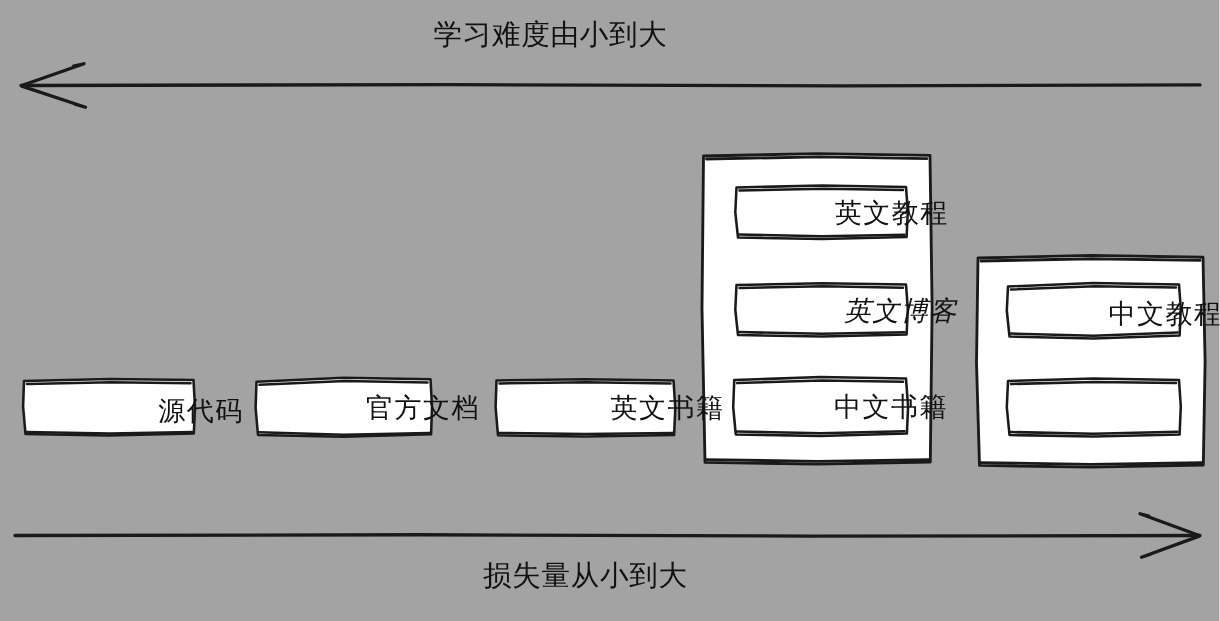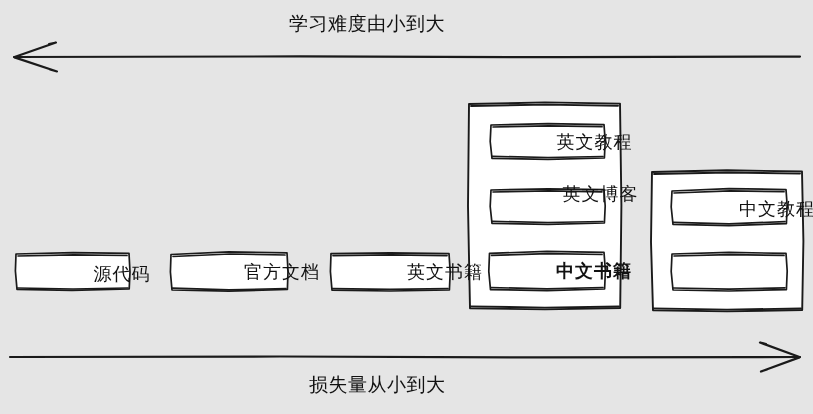--- a/index.html
+++ b/index.html
@@ -4,40 +4,41 @@
 <style>
   html, body {
     margin: 0;
     padding: 0;
     background: #ffffff;
   }
   #canvas {
     position: relative;
     width: 813px;
     height: 414px;
-    background: #e5e5e5;
+    background: #a3a3a3;
     overflow: hidden;
     font-family: "Liberation Sans", "DejaVu Sans", sans-serif;
   }
   .axis-label {
     position: absolute;
     color: #111111;
     font-size: 19px;
     line-height: 22px;
     letter-spacing: 0.5px;
     white-space: nowrap;
     user-select: none;
   }
   #top-label {
     left: 289px;
     top: 13px;
   }
   #bottom-label {
-    left: 309px;
+    left: 322px;
     top: 374px;
+    font-family: Liberation Mono, monospace;
   }
   svg.sketch {
     position: absolute;
     left: 0;
     top: 0;
     width: 813px;
     height: 414px;
   }
   .node {
     position: absolute;
@@ -129,27 +130,27 @@
     <g stroke="#1a1a1a" fill="#ffffff" stroke-linecap="round" stroke-linejoin="round" stroke-width="1.7">
       <path d="M 672 254 L 729 252.4 L 786 253.4 L 787.2 271 L 786.4 289.6 L 729 291 L 673 290 L 671.2 271.5 Z"></path>
       <path d="M 674 256 L 730 254.6 L 784 255.4"></path>
       <path d="M 673.4 288 L 729 289.2 L 785 287.8"></path>
     </g>
   </svg>
 
   <div class="axis-label" id="top-label">学习难度由小到大</div>
   <div class="axis-label" id="bottom-label">损失量从小到大</div>
 
-  <div class="node" style="left:17px; top:253px; width:116px; height:42px;">源代码</div>
+  <div class="node" style="left:29px; top:253px; width:116px; height:42px;">源代码</div>
   <div class="node" style="left:170px; top:253px; width:130px; height:38px;">官方文档</div>
   <div class="node" style="left:330px; top:253px; width:136px; height:38px;">英文书籍</div>
 
   <div class="group-box" style="left:468px; top:103px; width:154px; height:206px;">
     <div class="node" style="left:22px; top:21px; width:115px; height:36px;">英文教程</div>
-    <div class="node" style="left:22px; top:73px; width:127px; height:36px;">英文博客</div>
-    <div class="node" style="left:21px; top:149px; width:116px; height:38px;font-weight:bold;">中文书籍</div>
+    <div class="node" style="left:22px; top:86px; width:127px; height:36px;font-style:italic;">英文博客</div>
+    <div class="node" style="left:21px; top:149px; width:116px; height:38px;">中文书籍</div>
   </div>
 
   <div class="group-box" style="left:651px; top:171px; width:152px; height:140px;text-align:right;">
     <div class="node" style="left:21px; top:19px; width:116px; height:37px;">中文教程</div>
   </div>
 
 </div>
 
 </body></html>

